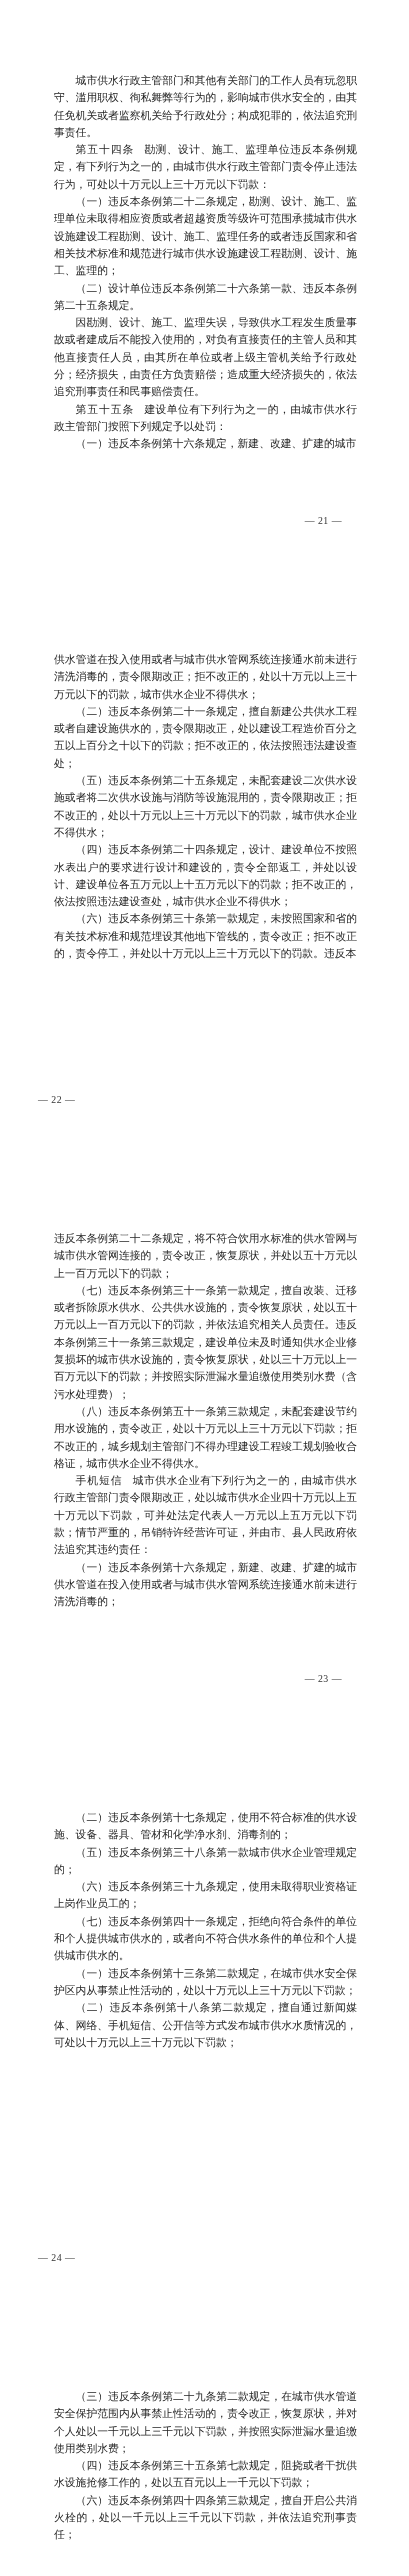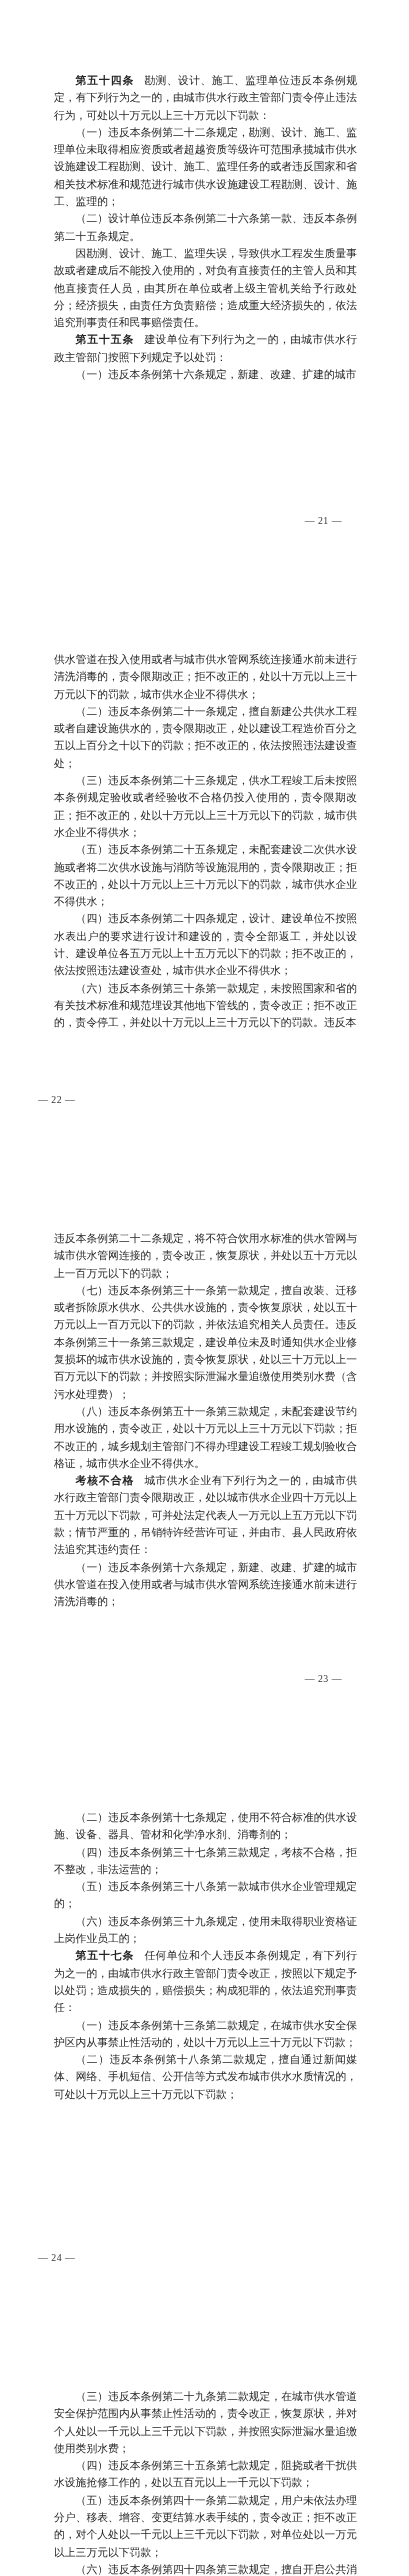--- a/index.html
+++ b/index.html
@@ -25,21 +25,21 @@
   .para{
     margin:0;
     font-size:10.8px;
     line-height:17.3px;
     text-align:justify;
     text-indent:2em;
     letter-spacing:0;
   }
   .para.no-indent{text-indent:0;}
   .article-no{
-    font-weight:bold;
+    font-weight:normal;
     font-family:"Liberation Sans","DejaVu Sans",sans-serif;
     margin-right:0.95em;
     letter-spacing:0.5px;
   }
   .page-num{
     position:absolute;
     bottom:53px;
     font-size:9.8px;
     letter-spacing:0.5px;
     color:#333333;
@@ -47,55 +47,53 @@
   }
   .pn-right{right:67px;}
   .pn-left{left:38px;}
 </style>
 </head>
 <body>
 
 <div class="doc">
 
   <div class="page">
+      <p class="para">城市供水行政主管部门和其他有关部门的工作人员有玩忽职守、滥用职权、徇私舞弊等行为的，影响城市供水安全的，由其任免机关或者监察机关给予行政处分；构成犯罪的，依法追究刑事责任。</p>
       <p class="para"><span class="article-no">第五十四条</span>勘测、设计、施工、监理单位违反本条例规定，有下列行为之一的，由城市供水行政主管部门责令停止违法行为，可处以十万元以上三十万元以下罚款：</p>
       <p class="para">（一）违反本条例第二十二条规定，勘测、设计、施工、监理单位未取得相应资质或者超越资质等级许可范围承揽城市供水设施建设工程勘测、设计、施工、监理任务的或者违反国家和省相关技术标准和规范进行城市供水设施建设工程勘测、设计、施工、监理的；</p>
       <p class="para">（二）设计单位违反本条例第二十六条第一款、违反本条例第二十五条规定。</p>
       <p class="para">因勘测、设计、施工、监理失误，导致供水工程发生质量事故或者建成后不能投入使用的，对负有直接责任的主管人员和其他直接责任人员，由其所在单位或者上级主管机关给予行政处分；经济损失，由责任方负责赔偿；造成重大经济损失的，依法追究刑事责任和民事赔偿责任。</p>
       <p class="para"><span class="article-no">第五十五条</span>建设单位有下列行为之一的，由城市供水行政主管部门按照下列规定予以处罚：</p>
       <p class="para">（一）违反本条例第十六条规定，新建、改建、扩建的城市</p>
       <div class="page-num pn-right">— 21 —</div>
     </div>
     <div class="page">
       <p class="para no-indent">供水管道在投入使用或者与城市供水管网系统连接通水前未进行清洗消毒的，责令限期改正；拒不改正的，处以十万元以上三十万元以下的罚款，城市供水企业不得供水；</p>
       <p class="para">（二）违反本条例第二十一条规定，擅自新建公共供水工程或者自建设施供水的，责令限期改正，处以建设工程造价百分之五以上百分之十以下的罚款；拒不改正的，依法按照违法建设查处；</p>
-      <p class="para">（三）违反本条例第二十三条规定，供水工程竣工后未按照本条例规定验收或者经验收不合格仍投入使用的，责令限期改正；拒不改正的，处以十万元以上三十万元以下的罚款，城市供水企业不得供水；</p>
       <p class="para">（五）违反本条例第二十五条规定，未配套建设二次供水设施或者将二次供水设施与消防等设施混用的，责令限期改正；拒不改正的，处以十万元以上三十万元以下的罚款，城市供水企业不得供水；</p>
       <p class="para">（四）违反本条例第二十四条规定，设计、建设单位不按照水表出户的要求进行设计和建设的，责令全部返工，并处以设计、建设单位各五万元以上十五万元以下的罚款；拒不改正的，依法按照违法建设查处，城市供水企业不得供水；</p>
       <p class="para">（六）违反本条例第三十条第一款规定，未按照国家和省的有关技术标准和规范埋设其他地下管线的，责令改正；拒不改正的，责令停工，并处以十万元以上三十万元以下的罚款。违反本</p>
       <div class="page-num pn-left">— 22 —</div>
     </div>
     <div class="page">
       <p class="para no-indent">违反本条例第二十二条规定，将不符合饮用水标准的供水管网与城市供水管网连接的，责令改正，恢复原状，并处以五十万元以上一百万元以下的罚款；</p>
       <p class="para">（七）违反本条例第三十一条第一款规定，擅自改装、迁移或者拆除原水供水、公共供水设施的，责令恢复原状，处以五十万元以上一百万元以下的罚款，并依法追究相关人员责任。违反本条例第三十一条第三款规定，建设单位未及时通知供水企业修复损坏的城市供水设施的，责令恢复原状，处以三十万元以上一百万元以下的罚款；并按照实际泄漏水量追缴使用类别水费（含污水处理费）；</p>
       <p class="para">（八）违反本条例第五十一条第三款规定，未配套建设节约用水设施的，责令改正，处以十万元以上三十万元以下罚款；拒不改正的，城乡规划主管部门不得办理建设工程竣工规划验收合格证，城市供水企业不得供水。</p>
-      <p class="para"><span class="article-no">考核不合格</span>城市供水企业有下列行为之一的，由城市供水行政主管部门责令限期改正，处以城市供水企业四十万元以上五十万元以下罚款，可并处法定代表人一万元以上五万元以下罚款；情节严重的，吊销特许经营许可证，并由市、县人民政府依法追究其违约责任：</p>
+      <p class="para"><span class="article-no">手机短信</span>城市供水企业有下列行为之一的，由城市供水行政主管部门责令限期改正，处以城市供水企业四十万元以上五十万元以下罚款，可并处法定代表人一万元以上五万元以下罚款；情节严重的，吊销特许经营许可证，并由市、县人民政府依法追究其违约责任：</p>
       <p class="para">（一）违反本条例第十六条规定，新建、改建、扩建的城市供水管道在投入使用或者与城市供水管网系统连接通水前未进行清洗消毒的；</p>
       <div class="page-num pn-right">— 23 —</div>
     </div>
     <div class="page">
       <p class="para">（二）违反本条例第十七条规定，使用不符合标准的供水设施、设备、器具、管材和化学净水剂、消毒剂的；</p>
-      <p class="para">（四）违反本条例第三十七条第三款规定，考核不合格，拒不整改，非法运营的；</p>
       <p class="para">（五）违反本条例第三十八条第一款城市供水企业管理规定的；</p>
       <p class="para">（六）违反本条例第三十九条规定，使用未取得职业资格证上岗作业员工的；</p>
-      <p class="para"><span class="article-no">第五十七条</span>任何单位和个人违反本条例规定，有下列行为之一的，由城市供水行政主管部门责令改正，按照以下规定予以处罚；造成损失的，赔偿损失；构成犯罪的，依法追究刑事责任：</p>
+      <p class="para">（七）违反本条例第四十一条规定，拒绝向符合条件的单位和个人提供城市供水的，或者向不符合供水条件的单位和个人提供城市供水的。</p>
       <p class="para">（一）违反本条例第十三条第二款规定，在城市供水安全保护区内从事禁止性活动的，处以十万元以上三十万元以下罚款；</p>
       <p class="para">（二）违反本条例第十八条第二款规定，擅自通过新闻媒体、网络、手机短信、公开信等方式发布城市供水水质情况的，可处以十万元以上三十万元以下罚款；</p>
       <div class="page-num pn-left">— 24 —</div>
     </div>
     <div class="page">
       <p class="para">（三）违反本条例第二十九条第二款规定，在城市供水管道安全保护范围内从事禁止性活动的，责令改正，恢复原状，并对个人处以一千元以上三千元以下罚款，并按照实际泄漏水量追缴使用类别水费；</p>
       <p class="para">（四）违反本条例第三十五条第七款规定，阻挠或者干扰供水设施抢修工作的，处以五百元以上一千元以下罚款；</p>
-      <p class="para">（五）违反本条例第四十一条第二款规定，用户未依法办理分户、移表、增容、变更结算水表手续的，责令改正；拒不改正的，对个人处以一千元以上三千元以下罚款，对单位处以一万元以上三万元以下罚款；</p>
       <p class="para">（六）违反本条例第四十四条第三款规定，擅自开启公共消火栓的，处以一千元以上三千元以下罚款，并依法追究刑事责任；</p>
     </div>
 </div>
 
 
 </body></html>

